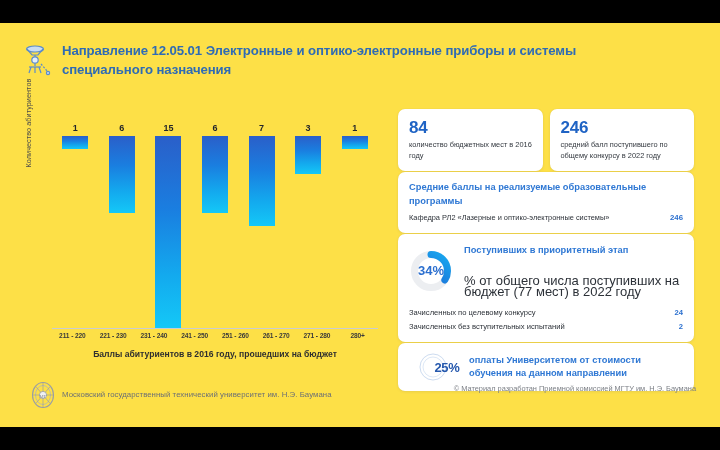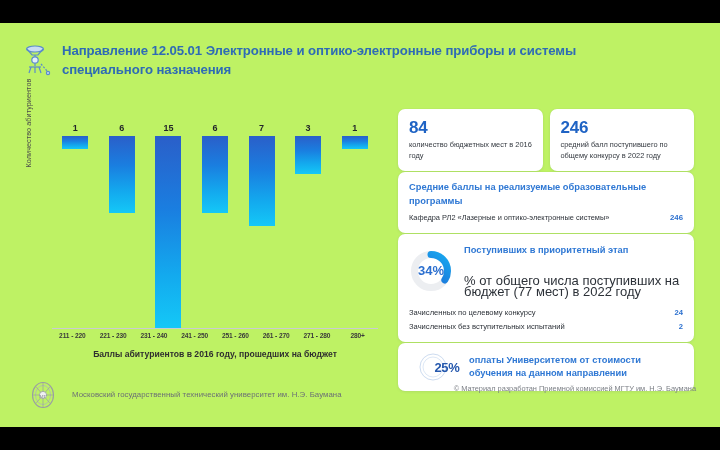--- a/index.html
+++ b/index.html
@@ -7,21 +7,21 @@
   html, body {
     width: 720px; height: 450px;
     background: #000;
     font-family: "Liberation Sans", "DejaVu Sans", sans-serif;
     overflow: hidden;
   }
   #slide-root {
     position: absolute;
     left: 0; top: 23px;
     width: 720px; height: 404px;
-    background: #bef264;
+    background: #fde047;
   }
 
   
   .header {
     position: absolute;
     left: 22px; top: 18px;
     width: 600px;
     display: flex;
     align-items: flex-start;
     gap: 10px;
@@ -222,21 +222,21 @@
   }
   .pay-text {
     font-size: 9.3px;
     line-height: 13.5px;
     font-weight: 600;
     color: #2f78d4;
   }
   .footer-left {
     position: absolute;
     left: 30px; top: 358px;
-    display: flex; align-items: center; gap: 16px;
+    display: flex; align-items: center; gap: 6px;
   }
   .footer-emblem { width: 26px; height: 28px; flex: 0 0 26px; }
   .footer-left-text {
     font-size: 7.8px;
     line-height: 12px;
     color: #6b6f75;
     letter-spacing: 0.05px;
   }
   .footer-right {
     position: absolute;

